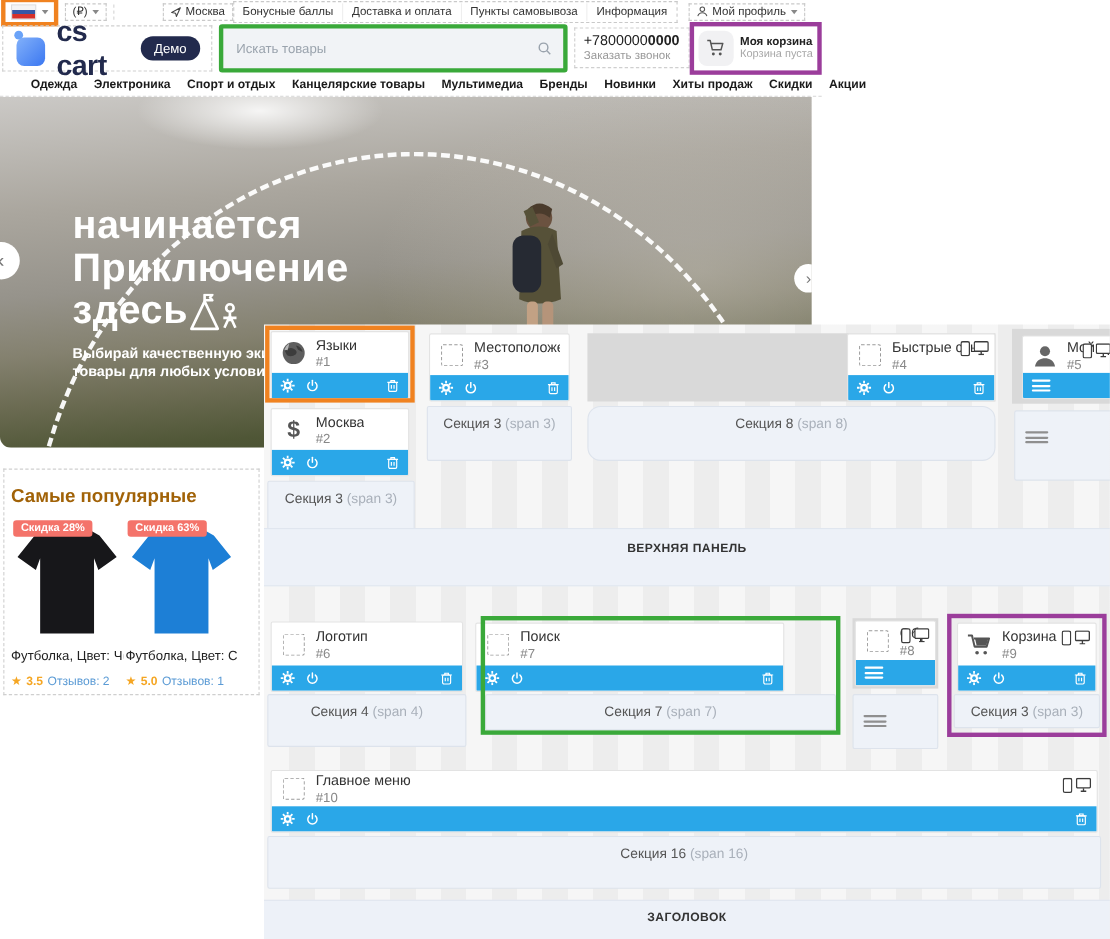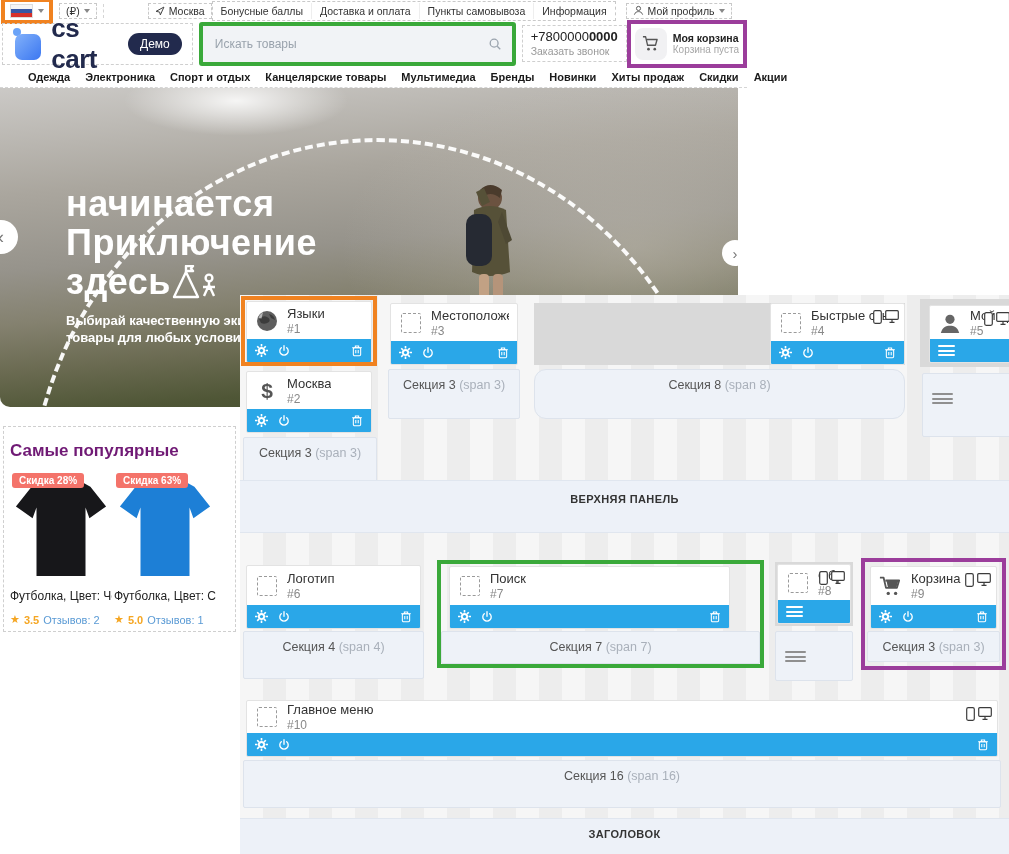--- a/index.html
+++ b/index.html
@@ -44,29 +44,29 @@
     background-image:
       radial-gradient(160px 50px at 32% 4%, rgba(255,255,255,.85), rgba(255,255,255,0) 70%),
       radial-gradient(420px 240px at 86% 50%, rgba(205,200,190,.45), transparent 70%),
       radial-gradient(26px 10px at 72% 93%, #d8d8d0, transparent 60%),
       radial-gradient(20px 8px at 83% 88%, #cfcfc6, transparent 60%),
       radial-gradient(30px 10px at 92% 96%, #d4d4ca, transparent 60%),
       linear-gradient(175deg,#cbc9c6 0%,#aaa69e 28%,#96938b 48%,#84816f 62%,#6b6b52 74%,#4f5636 86%,#424c2e 100%);
   }
   .hero-arc{position:absolute;left:28px;top:50px;width:690px;height:740px;border:4px dashed rgba(255,255,255,.95);border-radius:50%;}
   .hero-title{position:absolute;left:66px;top:96px;color:#fff;font-size:36px;line-height:39px;font-weight:700;letter-spacing:.5px;}
-  .hero-title .l3{display:flex;align-items:center;}
+  .hero-title .l3{display:flex;align-items:flex-end;}
   .hero-sub{position:absolute;left:66px;top:224px;color:#fff;font-size:13px;line-height:17px;font-weight:600;}
   .hero-arrow{position:absolute;background:#fff;color:#777;display:flex;align-items:center;justify-content:center;border-radius:50%;cursor:pointer;font-size:18px;}
   .arr-l{left:-16px;top:132px;width:34px;height:34px;}
   .arr-r{left:722px;top:152px;width:26px;height:26px;font-size:15px;}
   .hiker{position:absolute;left:446px;top:88px;}
   
   .popular{position:absolute;left:3px;top:426px;width:233px;height:206px;border:1px dashed #cfcfcf;box-sizing:border-box;overflow:hidden;background:#fff;}
-  .pop-title{font-size:17px;font-weight:800;color:#701a75;margin:14px 0 10px 6px;}
+  .pop-title{font-size:17px;font-weight:800;color:#a16207;margin:14px 0 10px 6px;}
   .cards{display:flex;gap:2px;padding-left:6px;}
   .card{width:102px;position:relative;}
   .badge{position:absolute;left:2px;top:2px;background:#f4736a;color:#fff;font-size:10px;font-weight:700;padding:2px 7px;border-radius:3px;z-index:2;white-space:nowrap;}
   .shirt{height:112px;display:flex;align-items:center;justify-content:center;}
   .pname{font-size:12px;color:#222;margin-top:6px;line-height:14px;white-space:nowrap;overflow:hidden;}
   .prate{display:flex;align-items:center;gap:4px;margin-top:10px;font-size:11px;}
   .star{color:#f5a623;font-size:11px;}
   .rv-val{color:#f5a623;font-weight:700;}
   .rv-cnt{color:#5b9bd5;}
   
@@ -486,21 +486,21 @@
             <rect x="2.5" y="4.5" width="9" height="10" rx="1.5"></rect>
             <path d="M1 4.5h12M5 4V2.5h4V4M5.5 7.5v4M8.5 7.5v4"></path>
           </svg>
         </span>
     </div>
   </div>
   <div class="sec" style="left:3px;top:336px;width:181px;height:48px;">
     <span class="sname">Секция 4</span> <span class="sspan">(span 4)</span>
   </div>
 
-  <div class="blk" style="left:209px;top:271px;width:281px;height:63px;">
+  <div class="blk" style="left:192px;top:271px;width:281px;height:63px;">
     <div class="blk-head">
       <span class="blk-icn">
           <span class="dashicon"></span>
         </span>
       <div class="blk-t">
         <div class="blk-title">Поиск</div>
         <div class="blk-id">#7</div>
       </div>
     </div>
     <div class="blk-bar">

